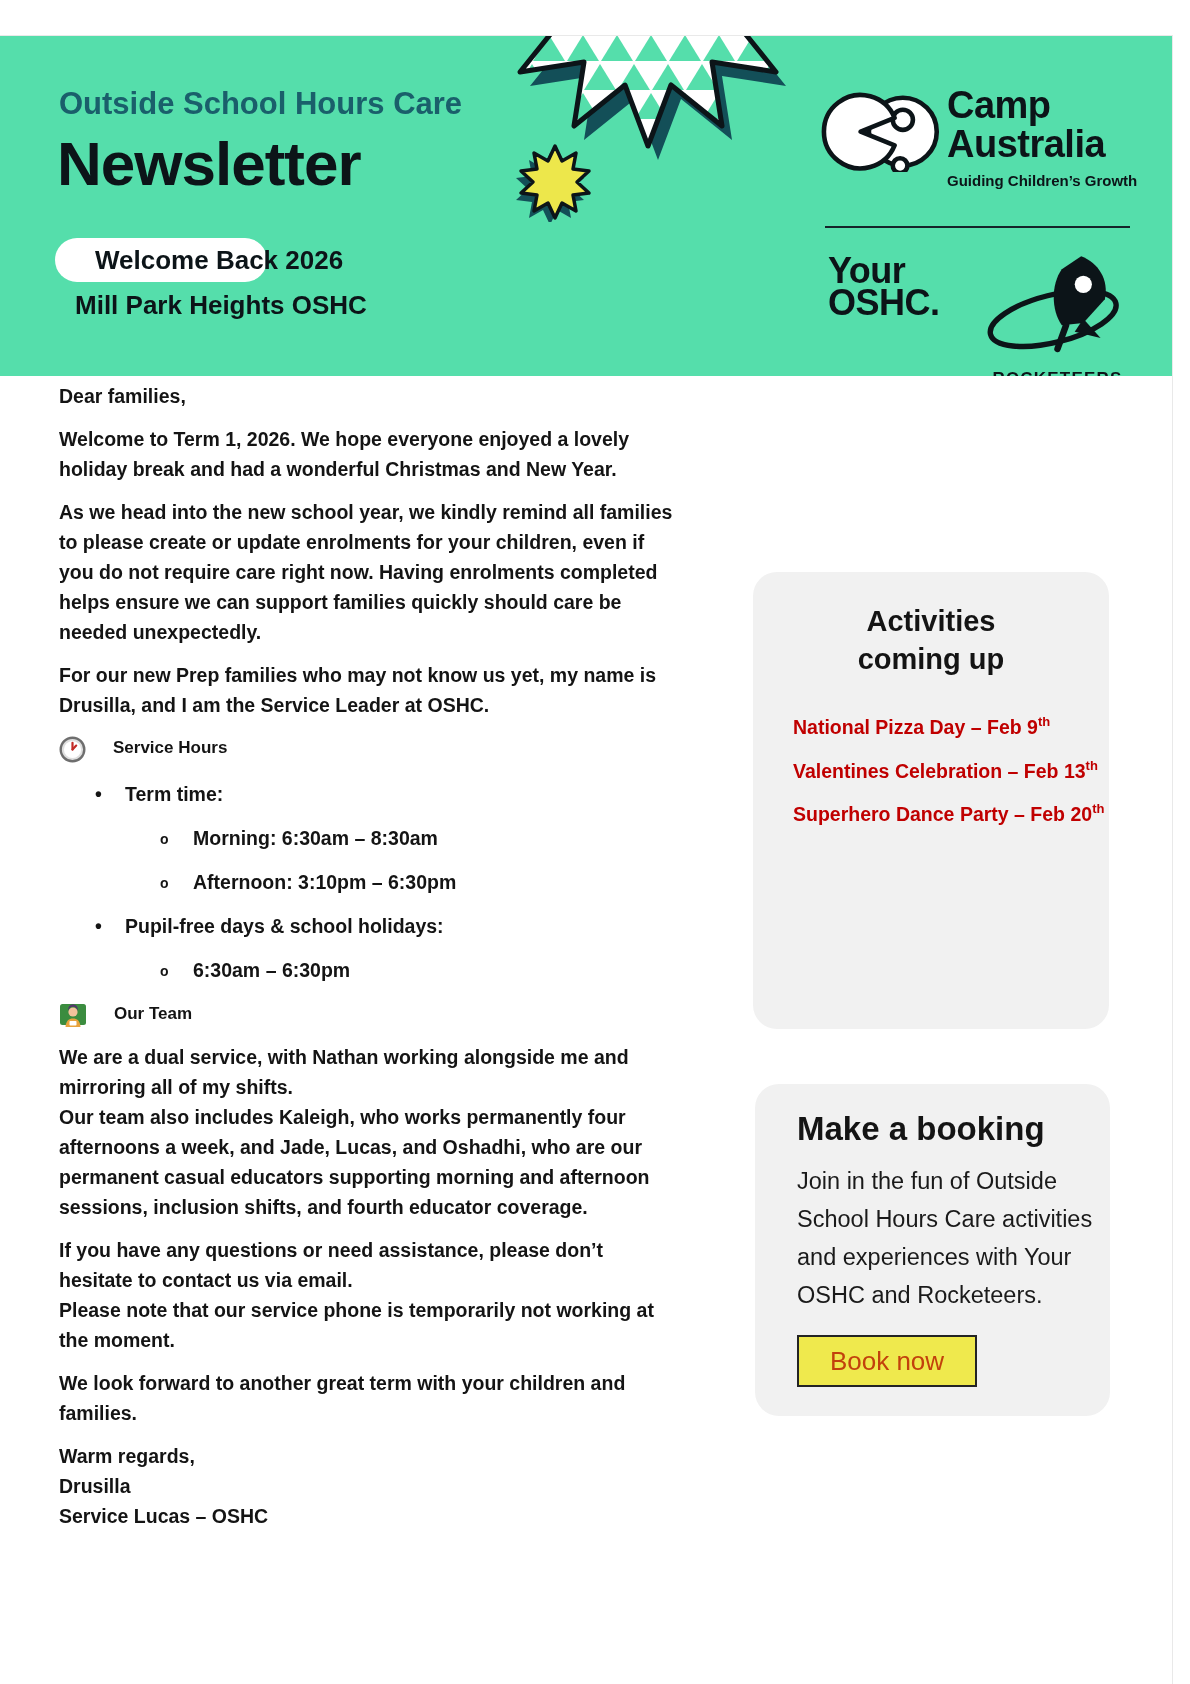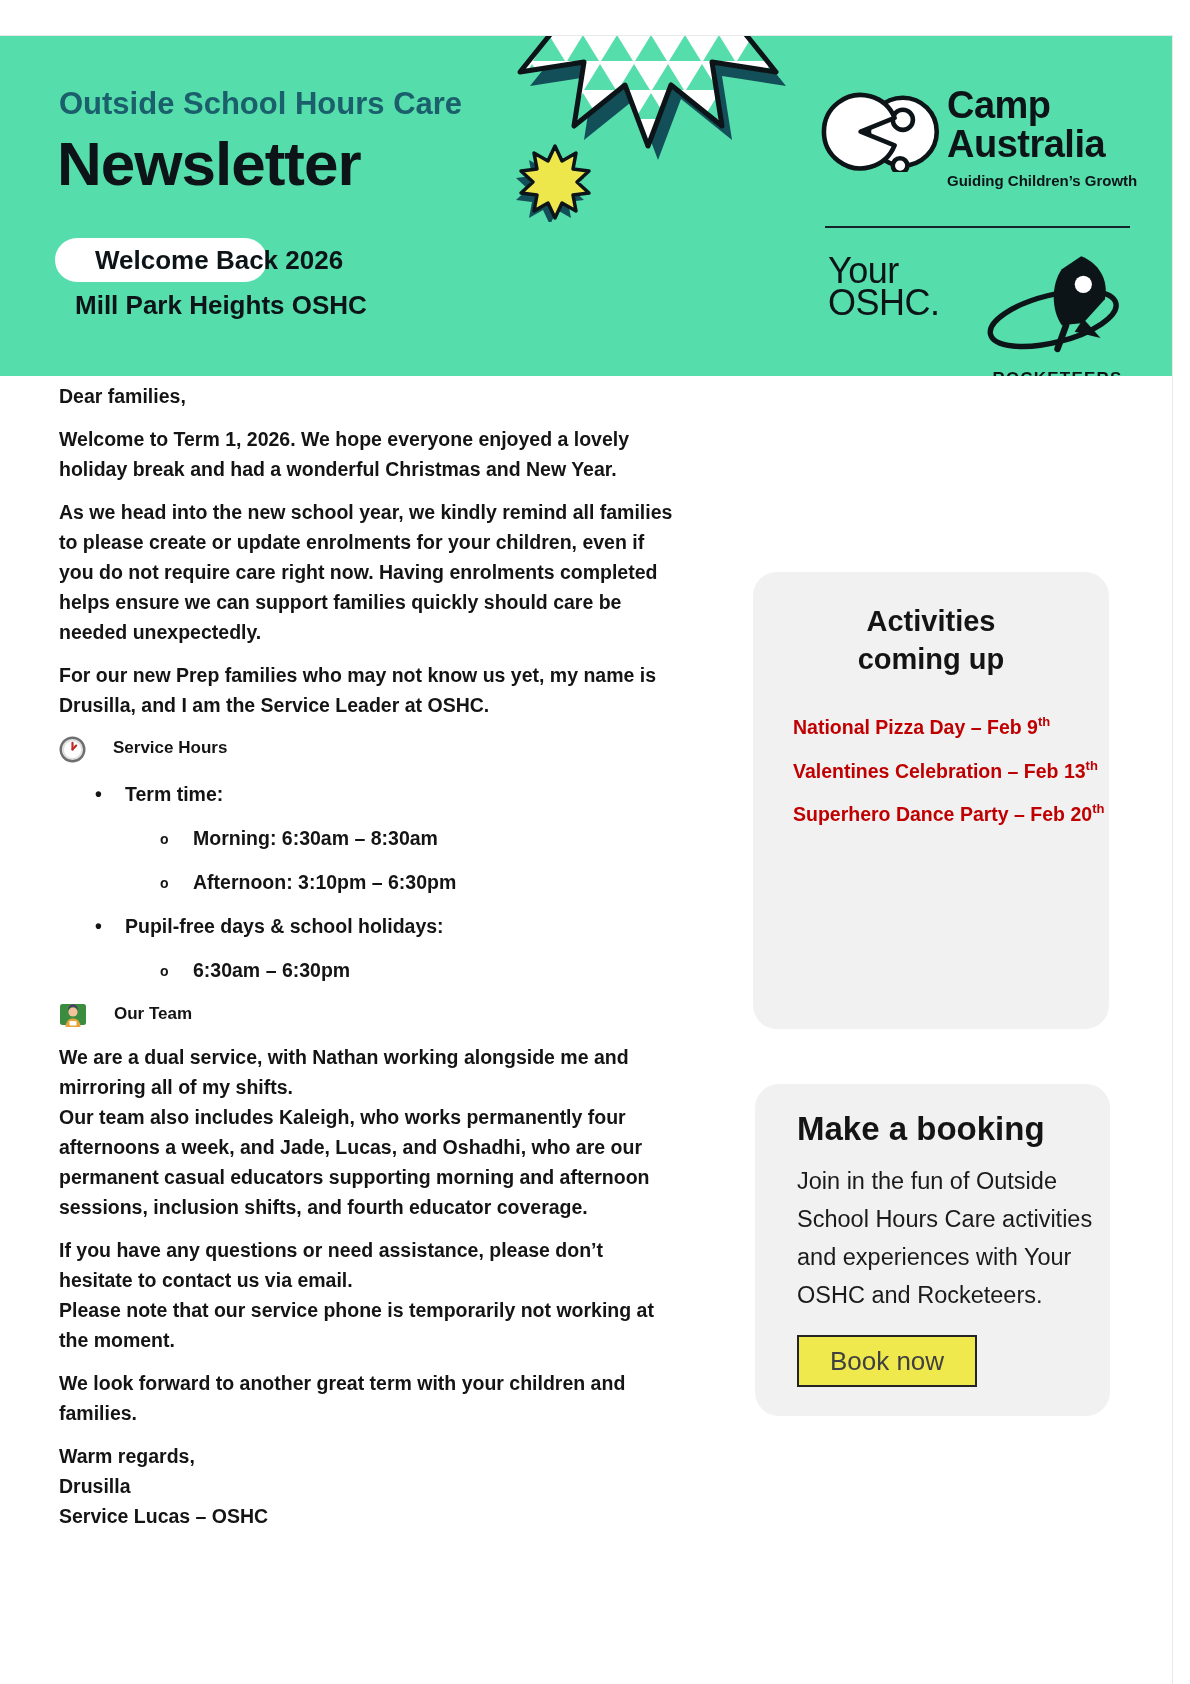--- a/index.html
+++ b/index.html
@@ -16,21 +16,21 @@
   .eyebrow   { position:absolute; left:59px; top:50px; font-size:31px; font-weight:bold; color:#1A5F6B; }
   .title     { position:absolute; left:57px; top:92px; font-size:62px; font-weight:bold; color:#0C1418; letter-spacing:-1px; margin:0; }
   .badge     { position:absolute; left:55px; top:202px; width:212px; height:44px; background:#ffffff; border-radius:23px; }
   .badge span{ position:absolute; left:40px; top:7px; font-size:26px; font-weight:bold; color:#0C1418; white-space:nowrap; }
   .site-name { position:absolute; left:75px; top:254px; font-size:26px; font-weight:bold; color:#0C1418; }
   .ca-mono   { position:absolute; left:818px; top:48px; width:122px; height:88px; }
   .ca-text   { position:absolute; left:947px; top:50px; }
   .ca-text div { font-size:38px; font-weight:bold; color:#0C1418; line-height:39px; letter-spacing:-0.5px; }
   .ca-tagline{ position:absolute; left:947px; top:136px; font-size:15px; font-weight:bold; color:#0C1418; }
   .divider   { position:absolute; left:825px; top:190px; width:305px; height:2px; background:#15242A; }
-  .your-oshc { position:absolute; left:828px; top:219px; font-size:36px; font-weight:normal; line-height:32px; color:#0C1418; letter-spacing:-0.5px; }
+  .your-oshc { position:absolute; left:828px; top:219px; font-size:36px; font-weight:bold; line-height:32px; color:#0C1418; letter-spacing:-0.5px; }
   .rocketeers{ position:absolute; left:980px; top:216px; width:155px; text-align:center; }
   .rocketeers .label { font-size:17px; font-weight:bold; letter-spacing:1.2px; color:#0C1418; margin-top:1px; }
   
   .letter { position:absolute; left:59px; top:345px; width:614px; font-size:19.5px; font-weight:bold; color:#141414; line-height:30px; }
   .p  { margin:0 0 13px 0; }
   .sec-head { display:flex; align-items:flex-end; gap:27px; margin:4px 0 16px 0; font-size:17px; }
   .sec-head svg { flex:none; }
   .li { margin:0 0 14px 0; position:relative; }
   .li.l1 { padding-left:66px; }
   .li.l1 .marker { position:absolute; left:36px; }
@@ -40,21 +40,21 @@
   .card { position:absolute; background:#F1F1F1; border-radius:24px; }
   .card.activities { left:753px; top:536px; width:356px; height:457px; }
   .act-title { margin-top:30px; text-align:center; font-size:29px; font-weight:bold; line-height:38px; color:#141414; }
   .act-items { margin:34px 0 0 40px; }
   .act-item  { color:#C00000; font-weight:bold; font-size:19.5px; line-height:20px; margin-bottom:19px; }
   .act-item sup { font-size:13px; }
   .card.booking { left:755px; top:1048px; width:355px; height:332px; }
   .book-title { margin:26px 0 0 42px; font-size:33px; font-weight:bold; color:#141414; }
   .book-body  { margin:14px 0 0 42px; font-size:23.5px; line-height:38px; color:#1a1a1a; font-weight:normal; }
   .book-btn   { margin:21px 0 0 42px; width:180px; height:52px; background:#EFE94D; border:2.5px solid #242424;
-                display:flex; align-items:center; justify-content:center; font-size:26px; color:#404040;
+                display:flex; align-items:center; justify-content:center; font-size:26px; color:#c2410c;
                 font-family:inherit; cursor:pointer; padding:0; }
 </style>
 </head>
 <body>
 
 <div class="page">
 
   <header class="header">
 
     <svg class="big-star" viewBox="0 0 300 310" aria-hidden="true">

